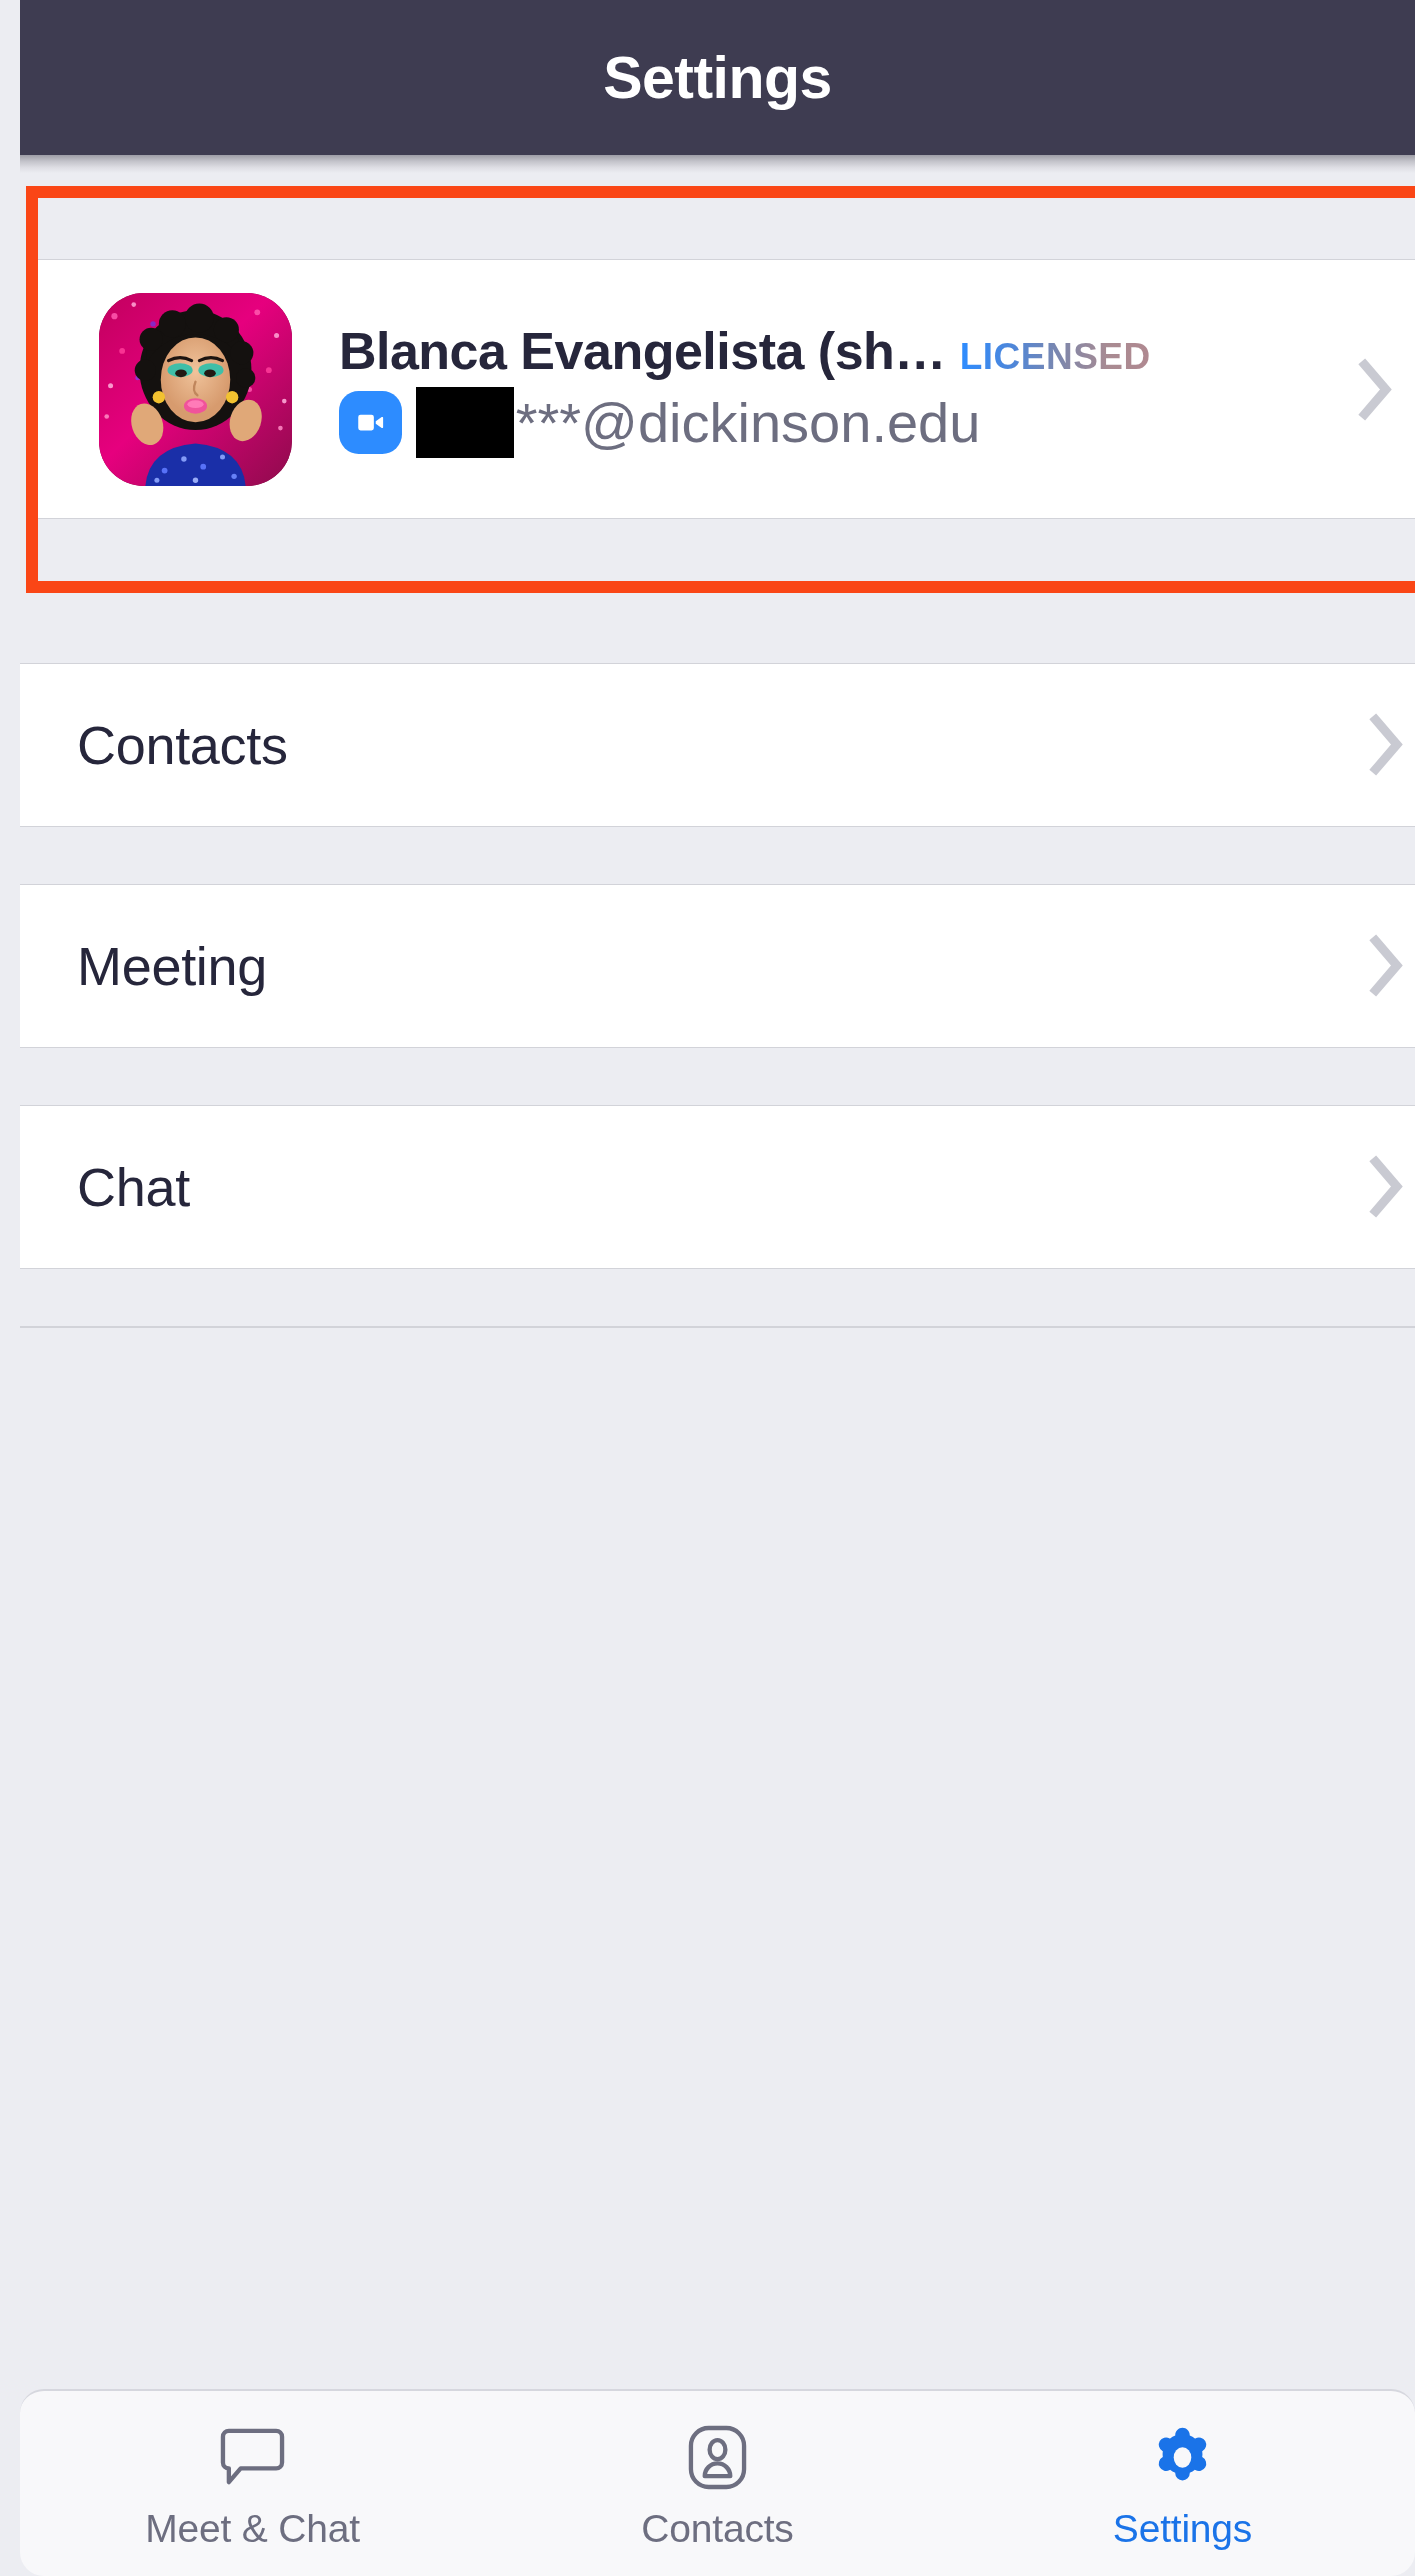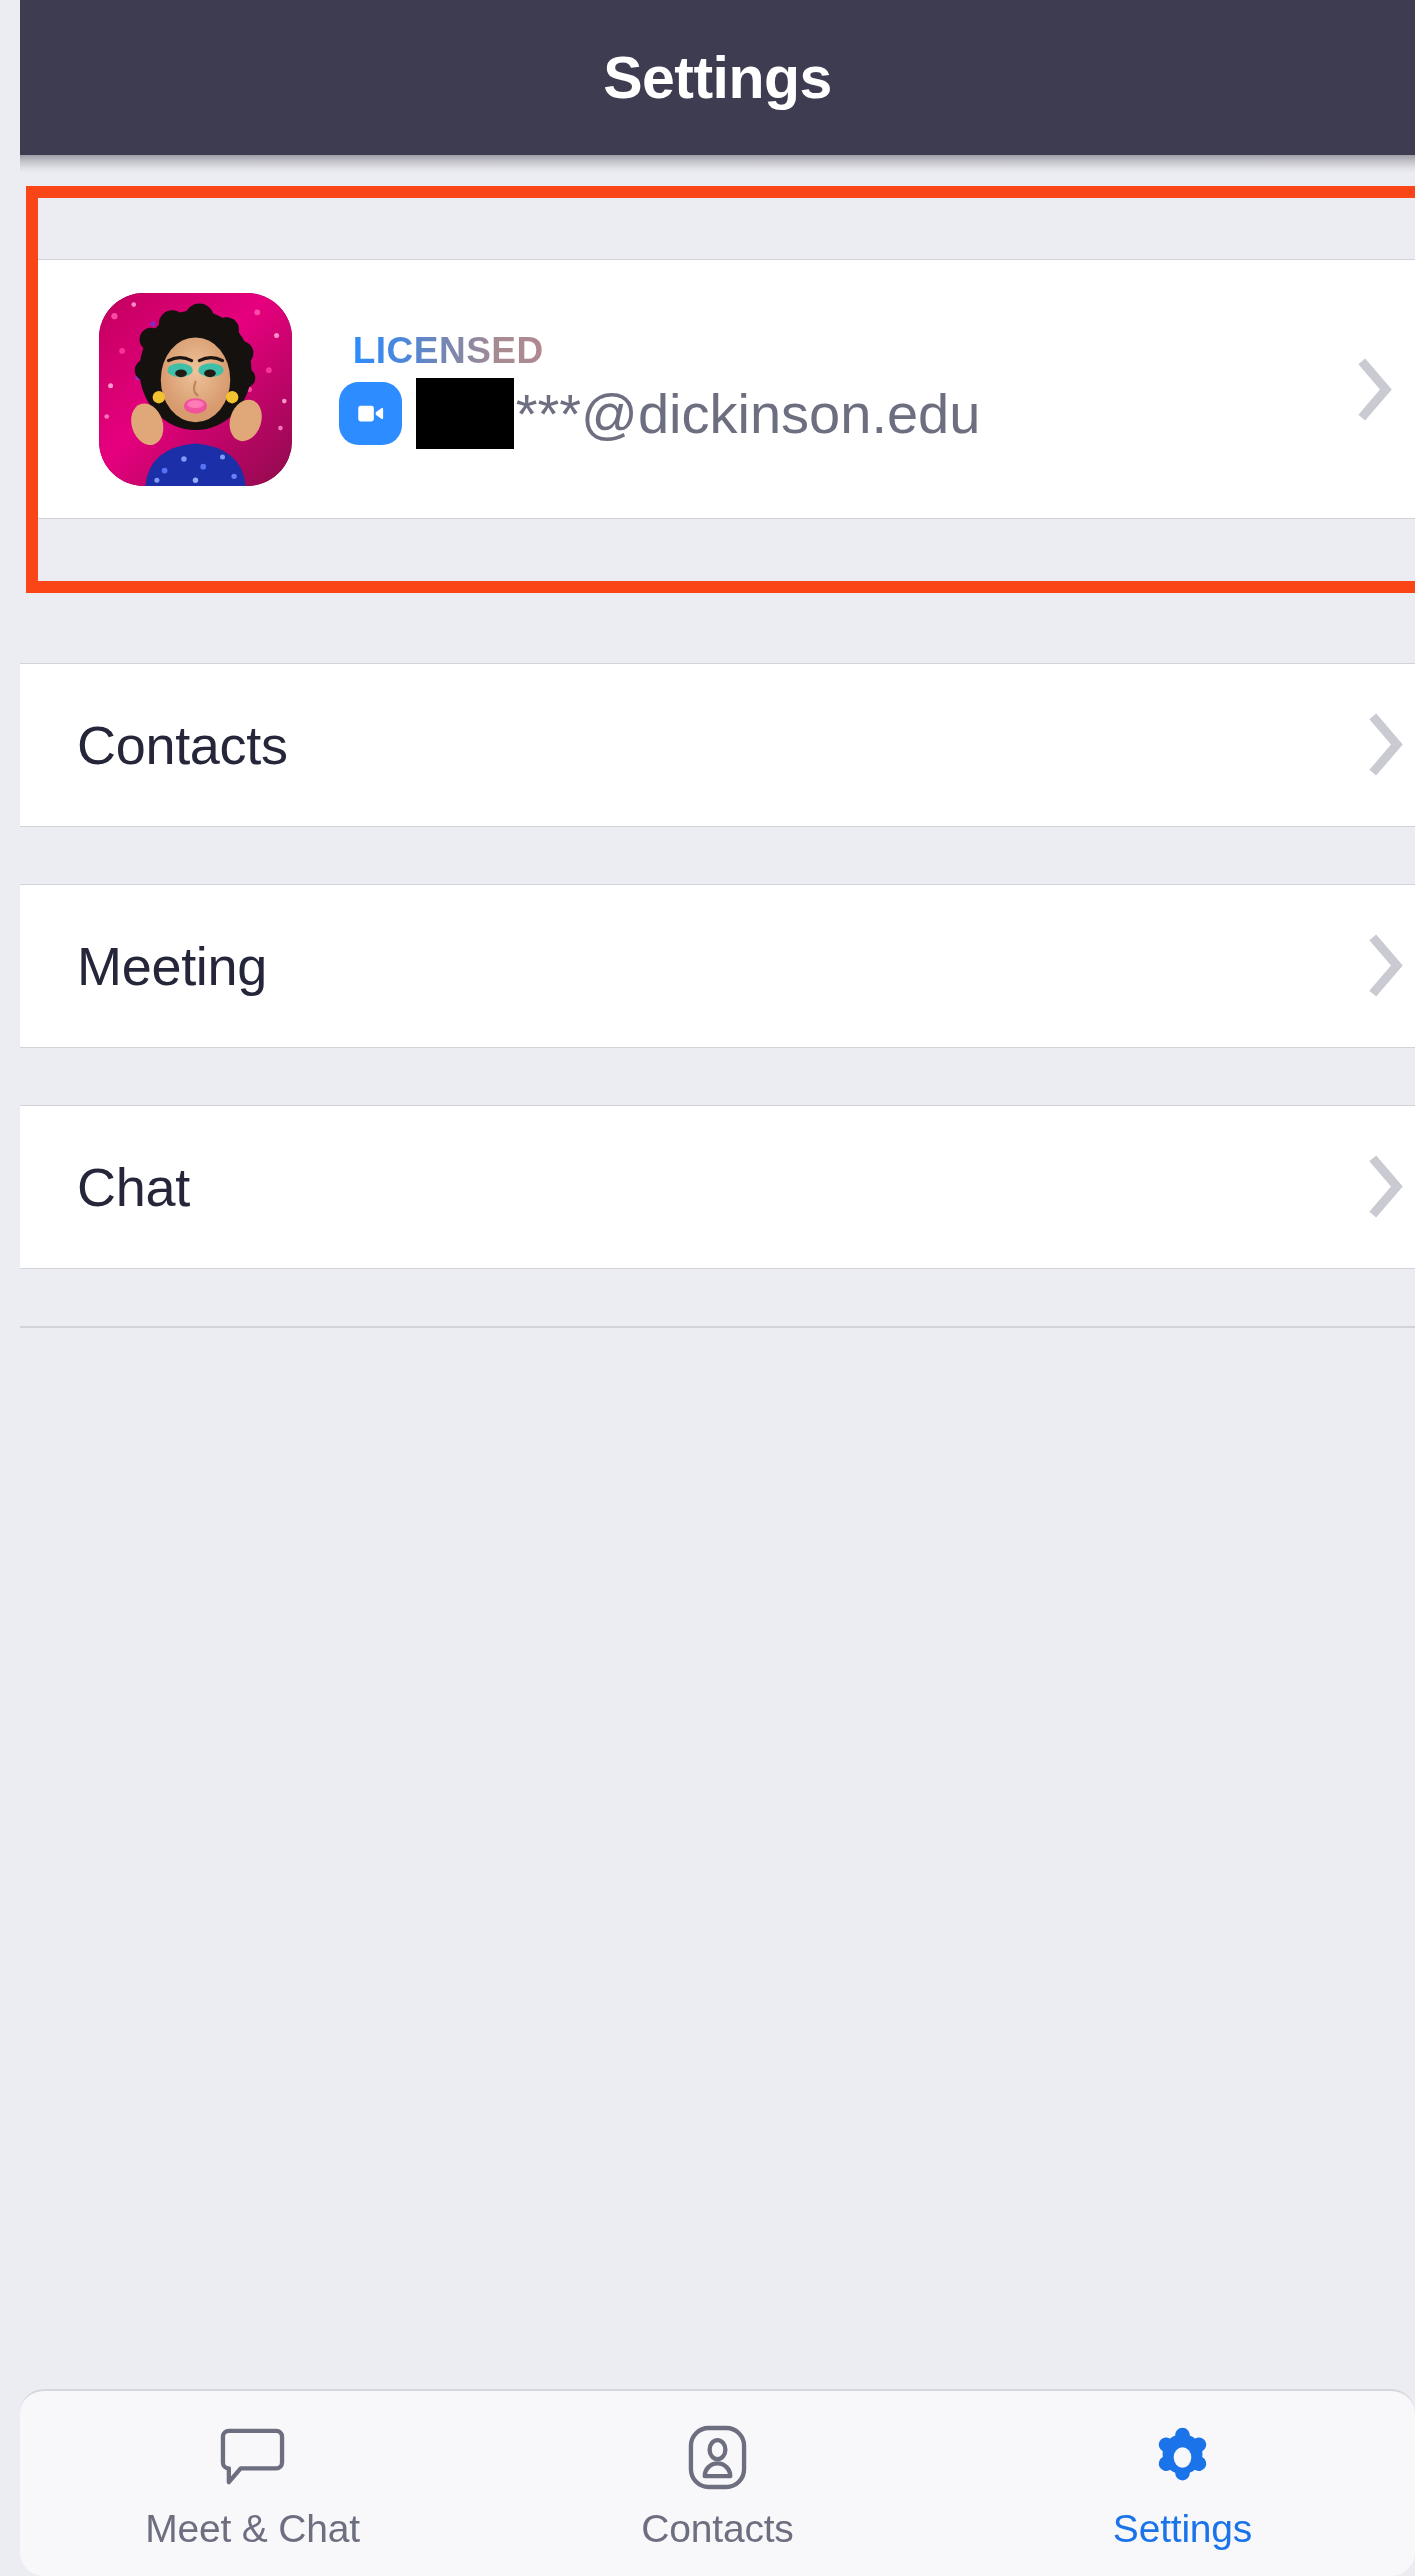--- a/index.html
+++ b/index.html
@@ -200,20 +200,21 @@
                 <circle cx="64" cy="85" r="1.3" fill="#8fa8ff"></circle>
               <circle cx="70" cy="95" r="1.4" fill="#6f8bff"></circle>
                 <circle cx="30" cy="97" r="1.3" fill="#8fa8ff"></circle>
               <circle cx="50" cy="97" r="1.4" fill="#a8bbff"></circle>
             </g>
           </svg>
         </div>
 
         <div class="profile-info">
           <div class="profile-line1">
+            <span class="profile-name">Blanca Evangelista (sh…</span>
             <span class="license-badge">LICENSED</span>
           </div>
           <div class="profile-line2">
             <span class="zoom-badge">
               <svg width="35" height="35" viewBox="0 0 24 24">
                 <path d="M3.6 8.2a1.6 1.6 0 0 1 1.6-1.6h7.5a1.6 1.6 0 0 1 1.6 1.6v7.6a1.6 1.6 0 0 1-1.6 1.6H5.2a1.6 1.6 0 0 1-1.6-1.6z" fill="#ffffff"></path>
                 <path d="M15.6 11.2l4.1-2.9a.6.6 0 0 1 .95.5v6.4a.6.6 0 0 1-.95.5l-4.1-2.9z" fill="#ffffff"></path>
               </svg>
             </span>
             <span class="redact-box"></span>

